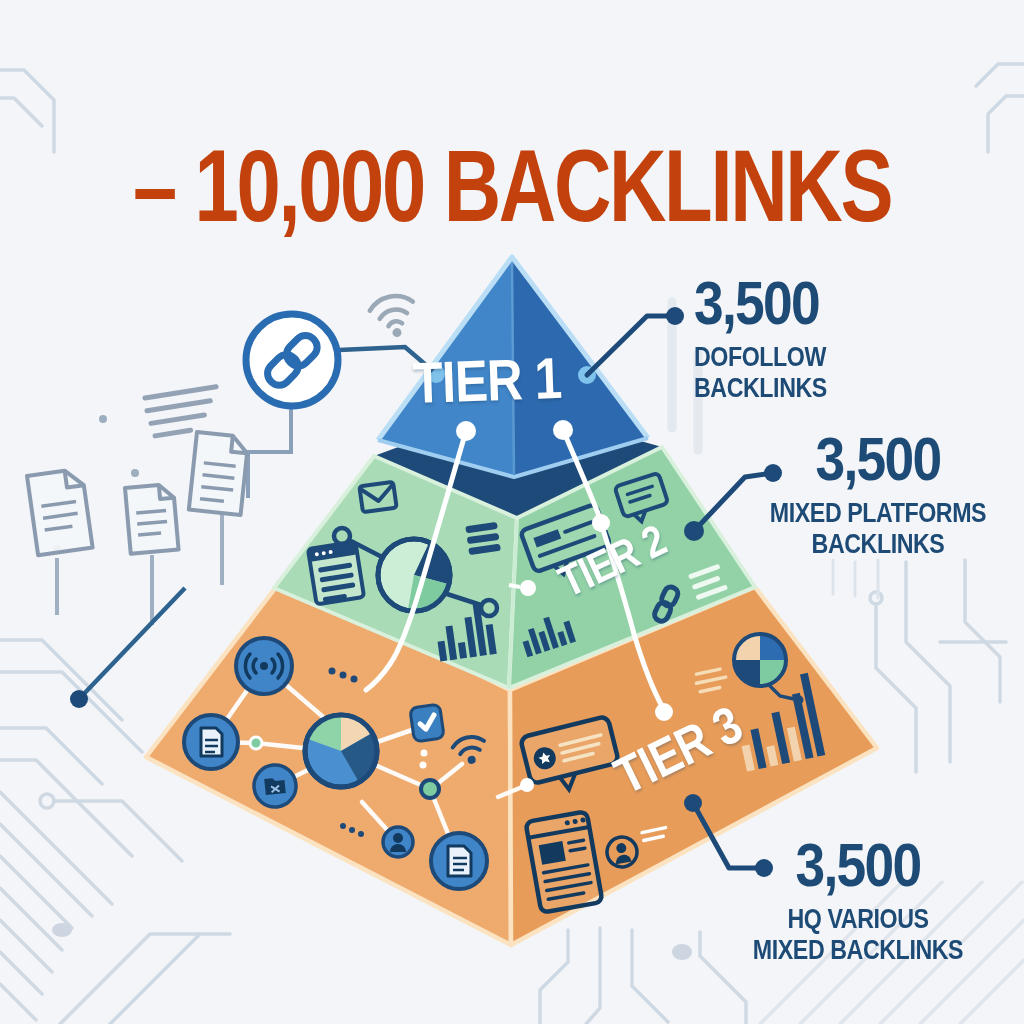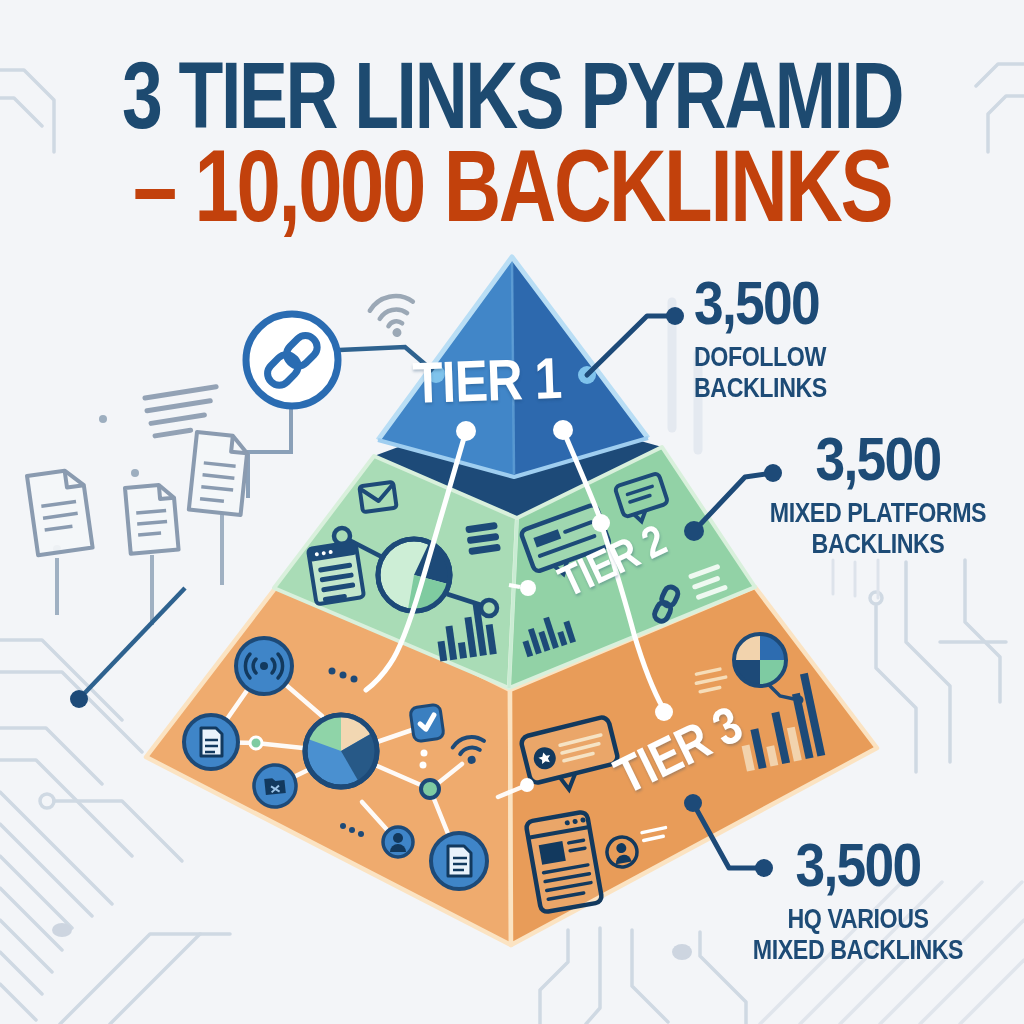--- a/index.html
+++ b/index.html
@@ -417,21 +417,20 @@
     <path d="M694 531 L745 477 L766 474"></path>
     <path d="M693 803 L729 868 L757 868"></path>
   </g>
   <circle cx="675" cy="316" r="9" fill="#1d4a78"></circle>
   <circle cx="694" cy="531" r="10" fill="#1d4a78"></circle>
   <circle cx="773" cy="473" r="9" fill="#1d4a78"></circle>
   <circle cx="693" cy="803" r="9" fill="#1d4a78"></circle>
   <circle cx="764" cy="868" r="9" fill="#1d4a78"></circle>
 </svg>
 
-<div class="txt title-line t1"><span>3 TIER LINKS PYRAMID</span></div>
 <div class="txt title-line t2"><span>– 10,000 BACKLINKS</span></div>
 
 <div class="txt tier-label tl1"><span>TIER 1</span></div>
 <div class="txt tier-label tl2"><span>TIER 2</span></div>
 <div class="txt tier-label tl3"><span>TIER 3</span></div>
 
 <div class="txt annot a1">
   <div class="val">3,500</div>
   <div class="sub">
     <div>DOFOLLOW</div>

